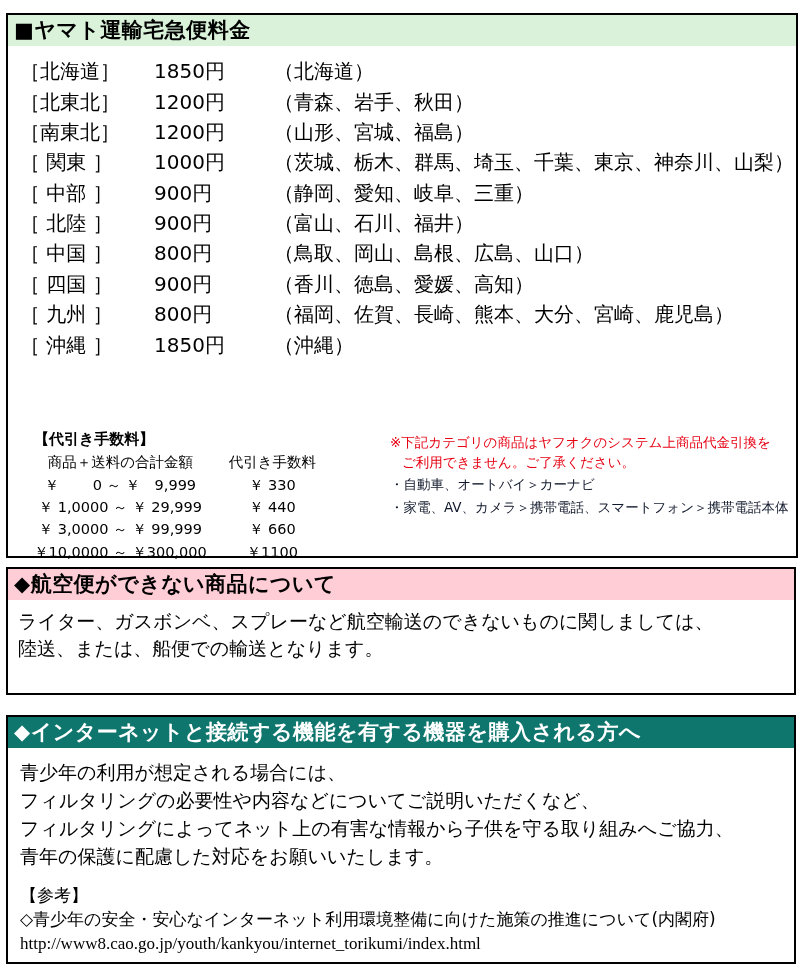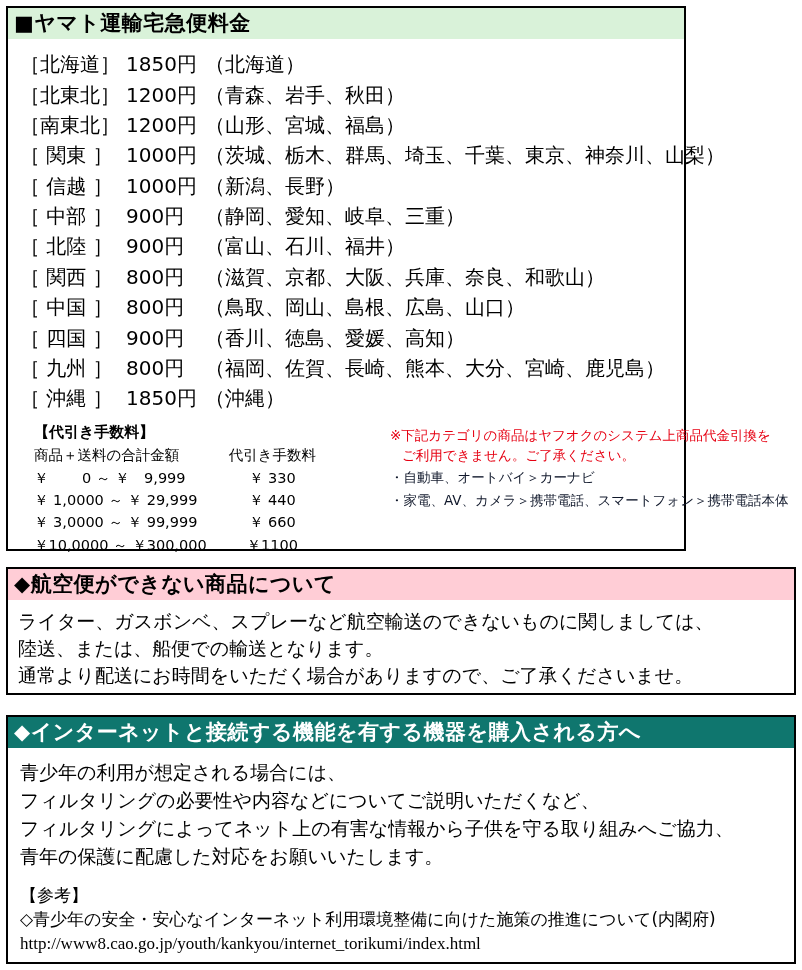--- a/index.html
+++ b/index.html
@@ -23,22 +23,22 @@
 
   
   .box {
     position: absolute;
     border: 2px solid #000;
     box-sizing: border-box;
     background: #fff;
   }
   #fee-box {
     left: 6px;
-    top: 6px;
-    width: 680px;
+    top: 13px;
+    width: 792px;
     height: 545px;
   }
   .band {
     box-sizing: border-box;
     width: 100%;
     font-size: 21px;
     font-weight: bold;
     letter-spacing: 0.5px;
     padding: 3px 4px 4px 6px;
     line-height: 1.15;
@@ -97,21 +97,21 @@
     border-collapse: collapse;
     font-size: 14.5px;
   }
   .cod-table td {
     padding: 2px 0;
     white-space: nowrap;
     line-height: 1.25;
     text-align: center;
   }
   .cod-table .c-amount {
-    text-align: left;
+    text-align: center;
     padding-right: 4px;
   }
   .cod-table .c-fee {
     padding-left: 18px;
   }
   .cod-head td {
     padding-bottom: 3px;
   }
 
   
@@ -206,38 +206,28 @@
           <td class="col-region">［南東北］</td>
           <td class="col-price">1200円</td>
           <td class="col-pref">（山形、宮城、福島）</td>
         </tr>
         <tr>
           <td class="col-region">［ 関東 ］</td>
           <td class="col-price">1000円</td>
           <td class="col-pref">（茨城、栃木、群馬、埼玉、千葉、東京、神奈川、山梨）</td>
         </tr>
         <tr>
-          <td class="col-region">［ 信越 ］</td>
-          <td class="col-price">1000円</td>
-          <td class="col-pref">（新潟、長野）</td>
-        </tr>
-        <tr>
           <td class="col-region">［ 中部 ］</td>
           <td class="col-price">900円</td>
           <td class="col-pref">（静岡、愛知、岐阜、三重）</td>
         </tr>
         <tr>
           <td class="col-region">［ 北陸 ］</td>
           <td class="col-price">900円</td>
           <td class="col-pref">（富山、石川、福井）</td>
-        </tr>
-        <tr>
-          <td class="col-region">［ 関西 ］</td>
-          <td class="col-price">800円</td>
-          <td class="col-pref">（滋賀、京都、大阪、兵庫、奈良、和歌山）</td>
         </tr>
         <tr>
           <td class="col-region">［ 中国 ］</td>
           <td class="col-price">800円</td>
           <td class="col-pref">（鳥取、岡山、島根、広島、山口）</td>
         </tr>
         <tr>
           <td class="col-region">［ 四国 ］</td>
           <td class="col-price">900円</td>
           <td class="col-pref">（香川、徳島、愛媛、高知）</td>
@@ -289,21 +279,20 @@
       <div class="blk">・自動車、オートバイ＞カーナビ</div>
       <div class="blk">・家電、AV、カメラ＞携帯電話、スマートフォン＞携帯電話本体</div>
     </div>
   </div>
 
   <div class="box" id="air-box">
     <div class="band band-pink">◆航空便ができない商品について</div>
     <div class="body-text">
       <div>ライター、ガスボンベ、スプレーなど航空輸送のできないものに関しましては、</div>
       <div>陸送、または、船便での輸送となります。</div>
-      <div>通常より配送にお時間をいただく場合がありますので、ご了承くださいませ。</div>
     </div>
   </div>
 
   <div class="box" id="net-box">
     <div class="band band-red">◆インターネットと接続する機能を有する機器を購入される方へ</div>
     <div class="net-body">
       <div>青少年の利用が想定される場合には、</div>
       <div>フィルタリングの必要性や内容などについてご説明いただくなど、</div>
       <div>フィルタリングによってネット上の有害な情報から子供を守る取り組みへご協力、</div>
       <div>青年の保護に配慮した対応をお願いいたします。</div>

